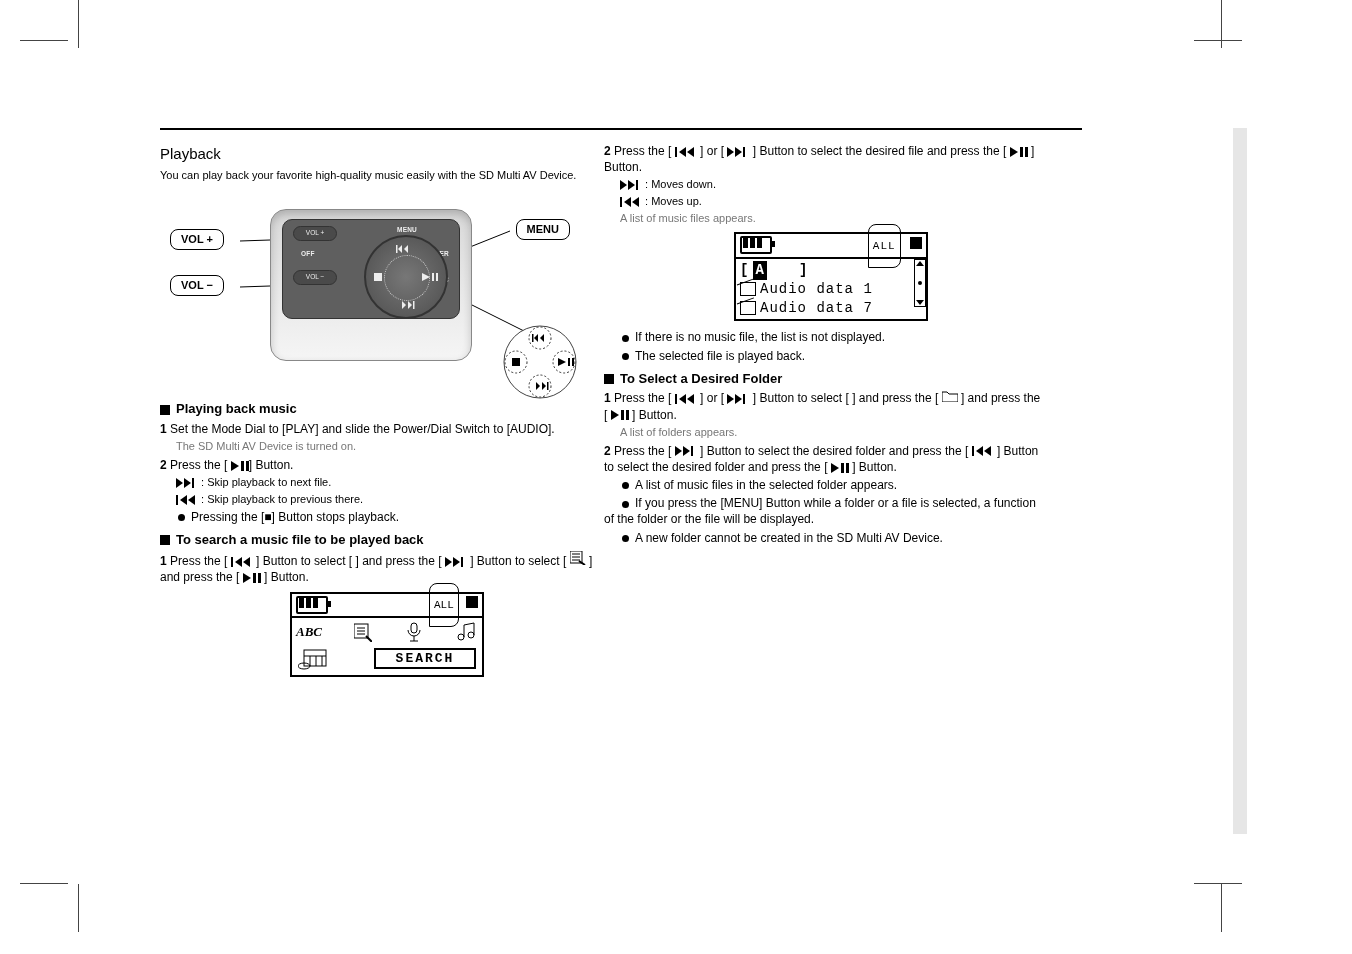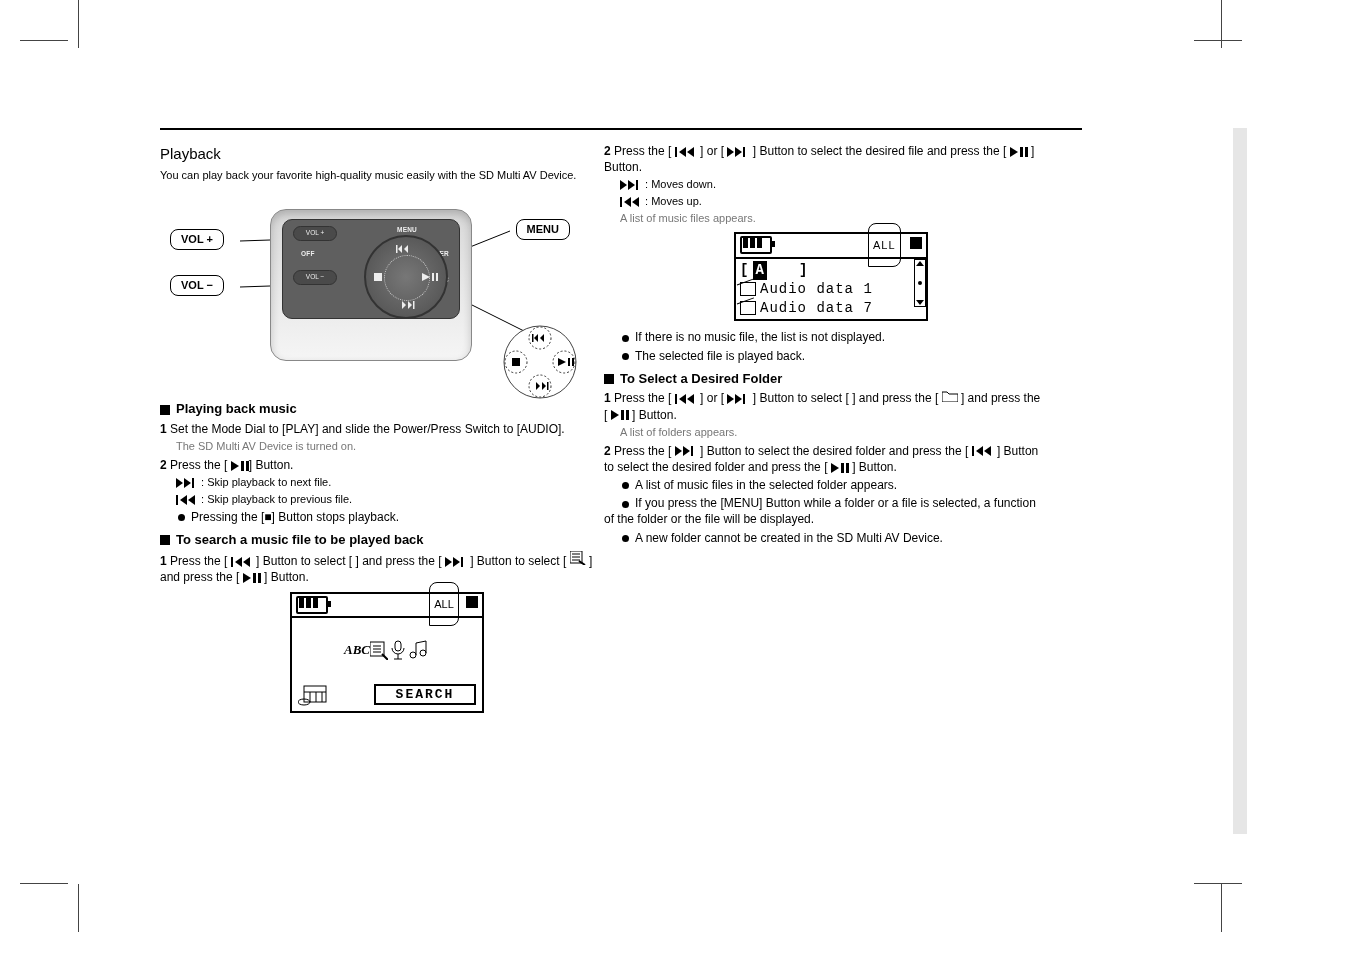--- a/index.html
+++ b/index.html
@@ -31,26 +31,26 @@
   .btnlabel{position:absolute;font-size:6.5px;color:#eee;font-weight:bold;letter-spacing:.2px}
   .pill{position:absolute;border:1px solid #333;background:#4a4a4a;border-radius:10px;font-size:6.5px;color:#eee;text-align:center;padding:2px 0}
   .callout{position:absolute;border:1px solid #000;border-radius:8px;background:#fff;padding:2px 10px;font-size:11px;font-weight:bold;text-align:center}
   .cline{position:absolute;stroke:#000;stroke-width:1;fill:none}
   .lcd{position:relative;width:190px;border:2px solid #000;background:#fff;font-family:'Courier New',monospace;font-size:14px;letter-spacing:1px}
   .lcd .hdr{display:flex;justify-content:space-between;align-items:center;border-bottom:2px solid #000;padding:2px 4px}
   .lcd .body2{padding:2px 4px}
   .lcd .row{display:flex;align-items:center;gap:4px}
   .lcd2{position:relative;width:190px;border:2px solid #000;background:#fff;font-family:'Courier New',monospace;font-size:12px}
   .lcd2 .hdr{display:flex;justify-content:space-between;align-items:center;border-bottom:2px solid #000;padding:2px 4px}
-  .lcd2 .icons{display:flex;justify-content:center;align-items:center;padding:22px 4px}
+  .lcd2 .icons{display:flex;justify-content:space-between;align-items:center;padding:4px 4px}
   .lcd2 .search{margin:2px 6px 6px 42px;border:2px solid #000;text-align:center;font-weight:bold;letter-spacing:2px;font-size:13px}
   .batt{display:inline-block;width:28px;height:14px;border:2px solid #000;border-radius:2px;position:relative}
   .batt::after{content:"";position:absolute;right:-5px;top:3px;width:3px;height:6px;background:#000}
   .batt .bar{display:inline-block;width:5px;height:10px;background:#000;margin:0 1px;vertical-align:top}
-  .allpill{border:1.5px solid #000;border-radius:8px 8px 8px 0;padding:15px 4px;font-size:11px;font-family:Liberation Sans, sans-serif}
+  .allpill{border:1.5px solid #000;border-radius:8px 8px 8px 0;padding:15px 4px;font-size:11px;font-family:Liberation Mono, monospace}
   .stopglyph{display:inline-block;width:12px;height:12px;background:#000}
   .scroll{display:inline-flex;flex-direction:column;justify-content:space-between;align-items:center;border:1.5px solid #000;width:10px;height:46px;margin-left:2px}
   .scroll .tri{width:0;height:0;border-left:4px solid transparent;border-right:4px solid transparent}
   .scroll .up{border-bottom:5px solid #000;margin-top:1px}
   .scroll .dn{border-top:5px solid #000;margin-bottom:1px}
   .scroll .dot2{width:4px;height:4px;background:#000;border-radius:50%}
   .muteic{display:inline-block;width:14px;height:12px;border:1.5px solid #000;position:relative}
   .muteic::after{content:"";position:absolute;left:-2px;top:-2px;right:-2px;bottom:-2px;border-top:1.5px solid #000;transform:rotate(-20deg)}
   .brak{font-family:'Courier New',monospace;font-weight:bold}
   .ic-abc{font-style:italic;font-weight:bold;font-family:Georgia,serif;font-size:13px}
@@ -134,21 +134,21 @@
             <rect x="47" y="60" width="1.5" height="8"></rect>
         <rect x="12" y="36" width="8" height="8"></rect>
         <polygon points="58,36 66,40 58,44"></polygon>
             <rect x="68" y="36" width="2" height="8"></rect>
             <rect x="72" y="36" width="2" height="8"></rect>
       </g>
     </svg>
   </div>
 
   <h3><span class="sq"></span><span>Playing back music</span></h3>
-  <p class="step"><b>1</b>&nbsp;<span>Set the Mode Dial to [PLAY] and slide the Power/Press Switch to [AUDIO].</span></p>
+  <p class="step"><b>1</b>&nbsp;<span>Set the Mode Dial to [PLAY] and slide the Power/Dial Switch to [AUDIO].</span></p>
   <p class="ind small faint">The SD Multi AV Device is turned on.</p>
   <p class="step"><b>2</b>&nbsp;<span>Press the [</span>
     <span class="iconset">
       <svg width="18" height="10">
             <polygon points="0,0 8,5 0,10" fill="#000"></polygon>
             <rect x="10" y="0" width="3" height="10" fill="#000"></rect>
             <rect x="15" y="0" width="3" height="10" fill="#000"></rect>
           </svg>
     </span><span>] Button.</span>
   </p>
@@ -161,21 +161,21 @@
           </svg>
     </span>&nbsp;: <span>Skip playback to next file.</span>
   </p>
   <p class="ind small">
     <span class="iconset">
       <svg width="22" height="10">
             <rect x="0" y="0" width="2" height="10" fill="#000"></rect>
             <polygon points="11,0 4,5 11,10" fill="#000"></polygon>
             <polygon points="19,0 12,5 19,10" fill="#000"></polygon>
           </svg>
-    </span>&nbsp;: <span>Skip playback to previous file.</span>
+    </span>&nbsp;: <span>Skip playback to previous there.</span>
   </p>
   <p><span class="dot"></span><span>Pressing the [■] Button stops playback.</span></p>
 
   <h3><span class="sq"></span><span>To search a music file to be played back</span></h3>
   <p class="step"><b>1</b>&nbsp;<span>Press the [</span>
     <span class="iconset">
           <svg width="22" height="10">
             <rect x="0" y="0" width="2" height="10" fill="#000"></rect>
             <polygon points="11,0 4,5 11,10" fill="#000"></polygon>
             <polygon points="19,0 12,5 19,10" fill="#000"></polygon>

